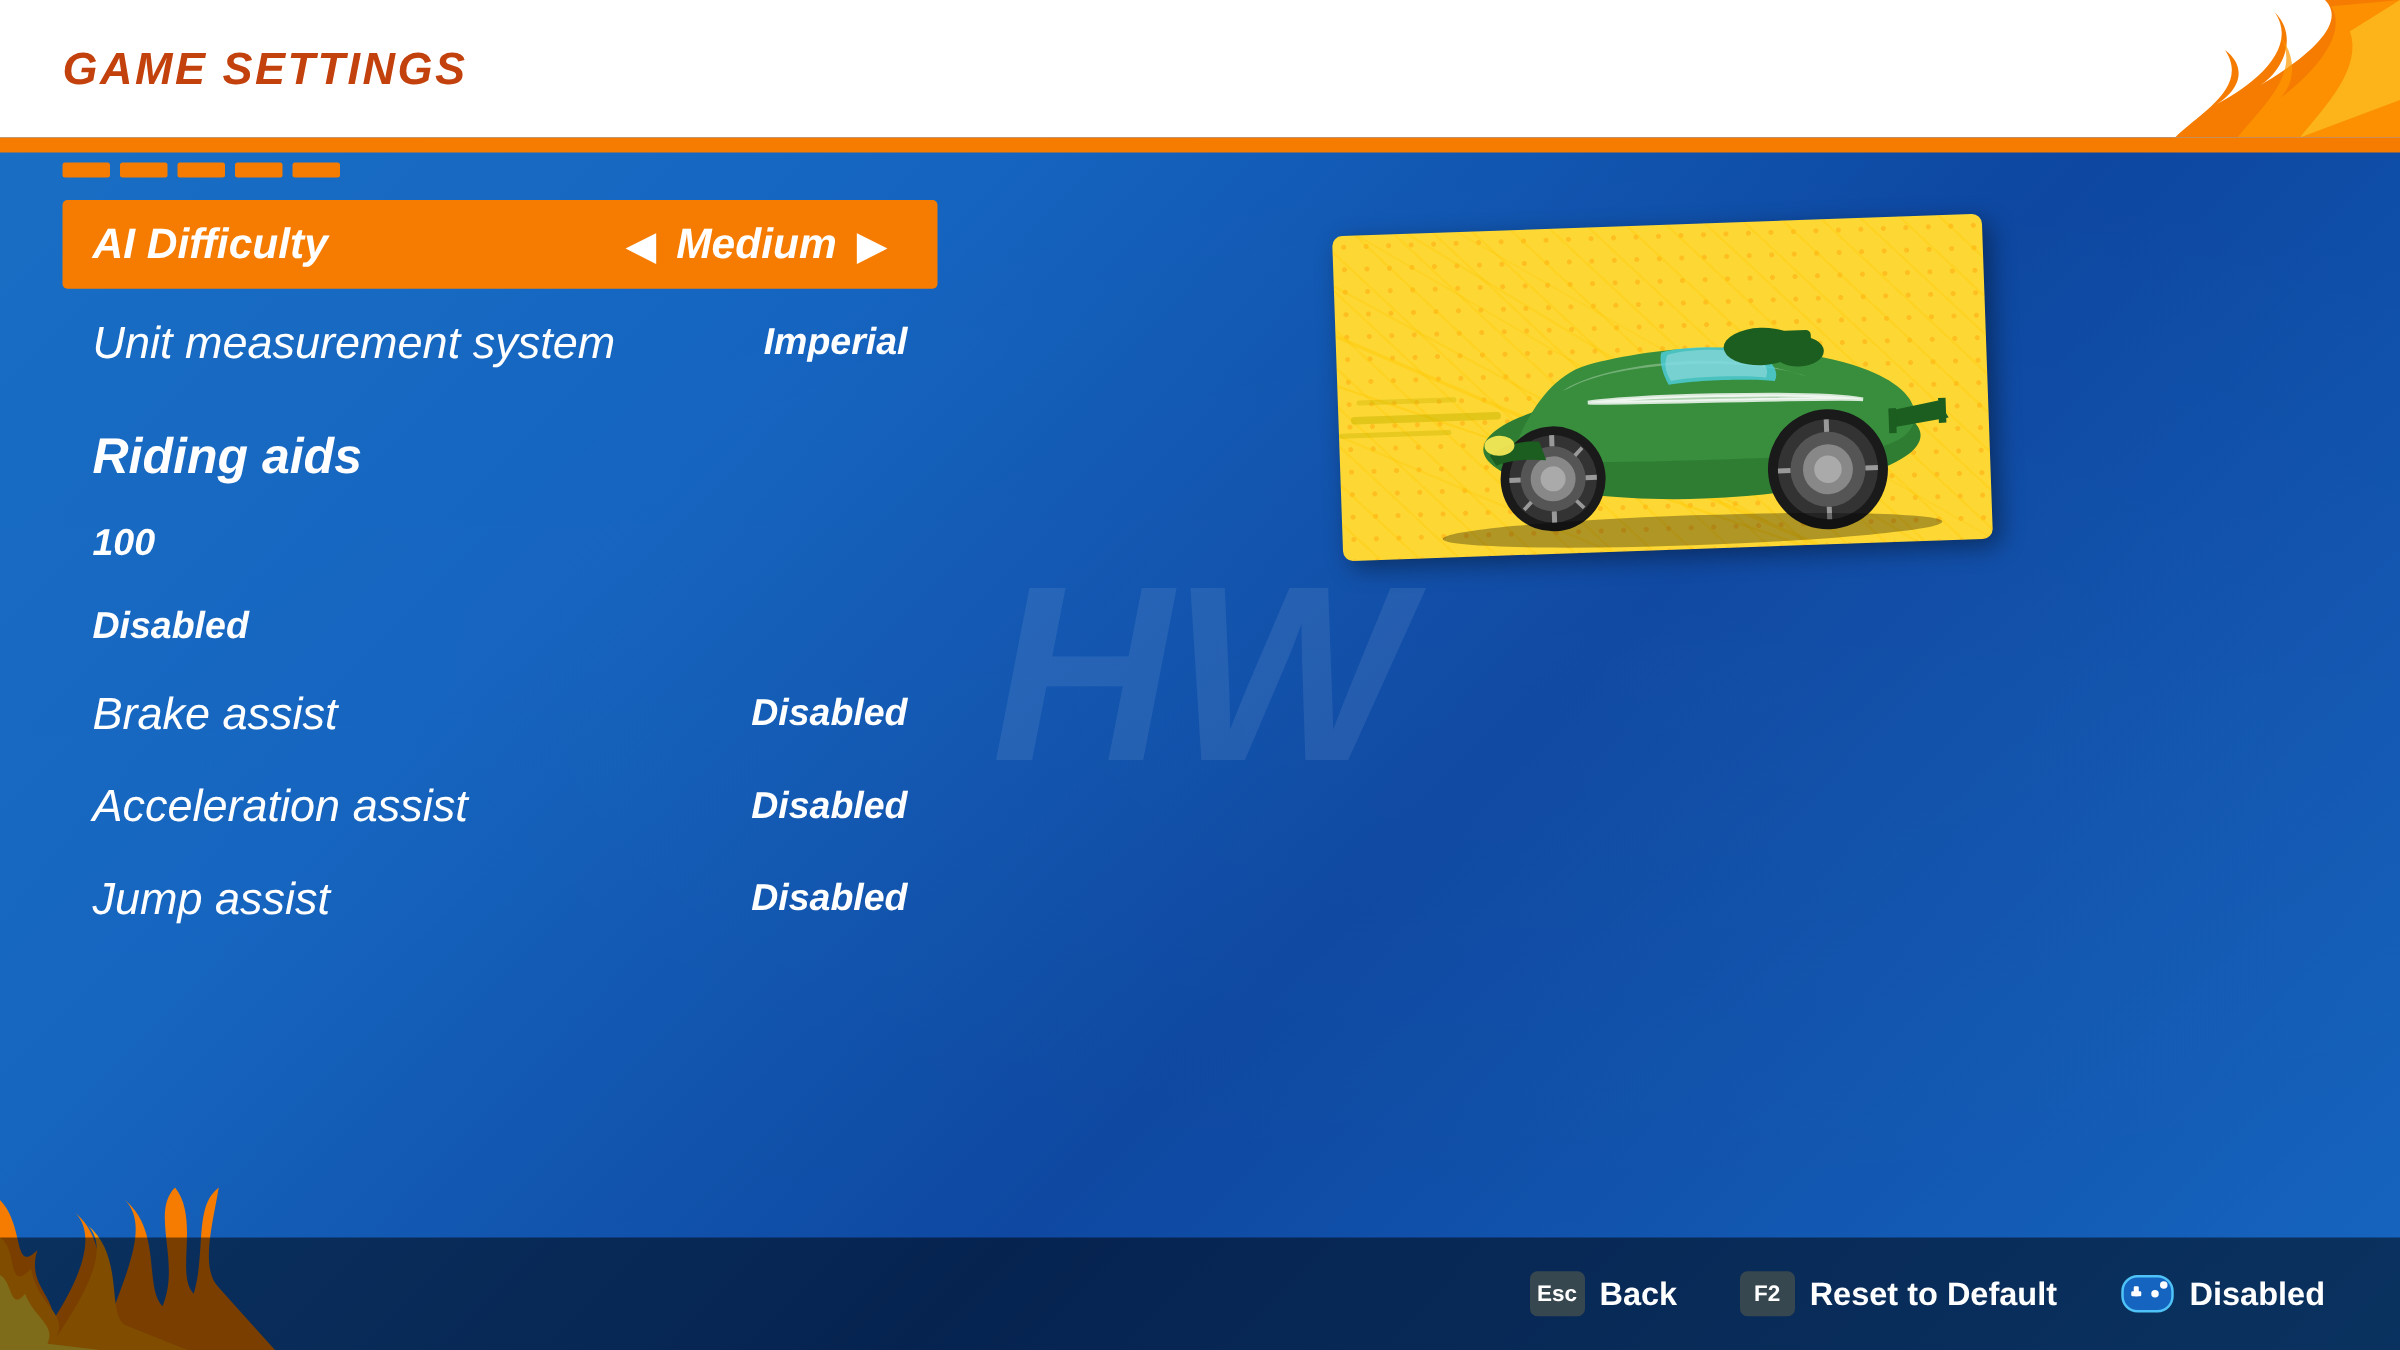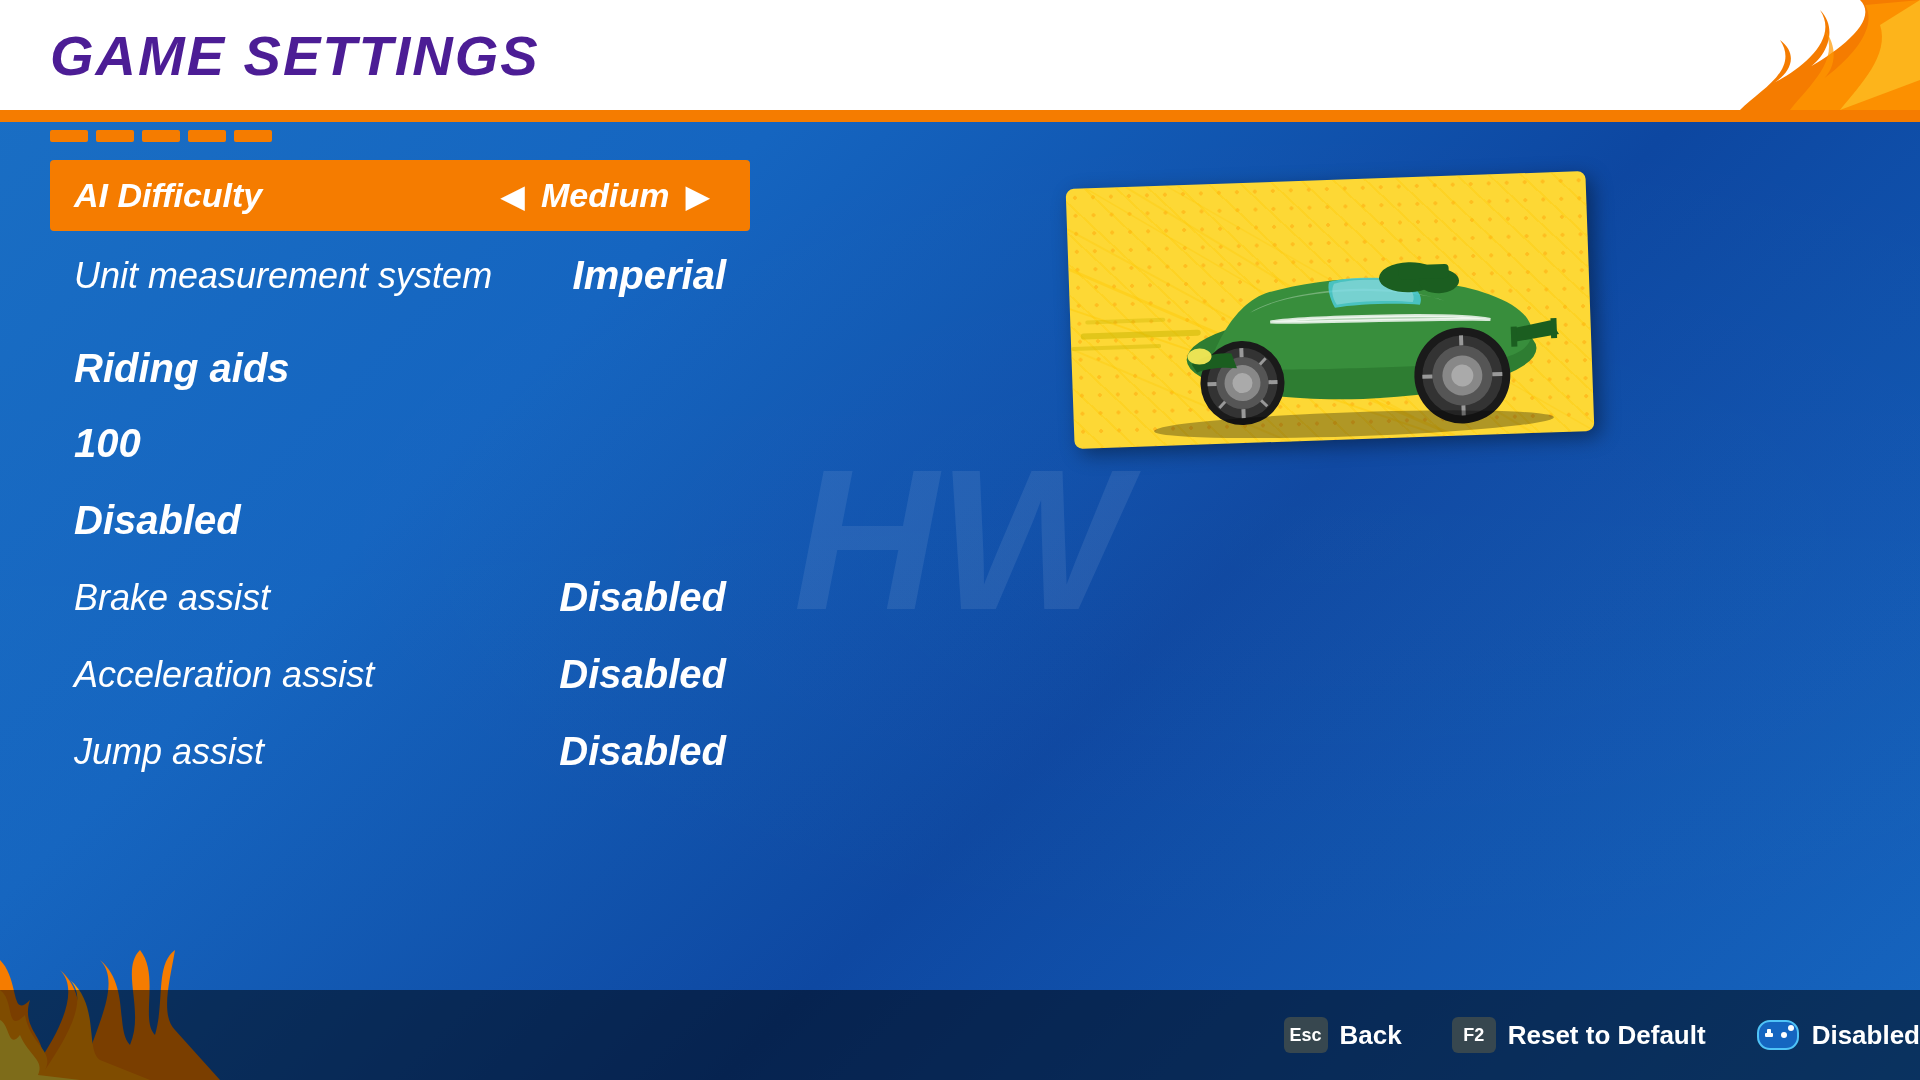--- a/index.html
+++ b/index.html
@@ -39,24 +39,24 @@
       right: 0;
       height: 110px;
       background: white;
       z-index: 10;
       display: flex;
       align-items: center;
       padding-left: 50px;
     }
 
     .page-title {
-      font-size: 56px;
+      font-size: 36px;
       font-weight: 900;
       font-style: italic;
-      color: #4c1d95;
+      color: #c2410c;
       letter-spacing: 2px;
       text-transform: uppercase;
     }
 
     
     .flame-top-right {
       position: absolute;
       top: 0;
       right: 0;
       width: 280px;
@@ -98,20 +98,21 @@
       position: absolute;
       bottom: 0;
       left: 0;
       right: 0;
       height: 90px;
       background: rgba(0,0,0,0.5);
       z-index: 10;
       display: flex;
       align-items: center;
       justify-content: flex-end;
+      padding-right: 60px;
       gap: 50px;
     }
 
     .bottom-btn {
       display: flex;
       align-items: center;
       gap: 12px;
       color: white;
       font-size: 26px;
       font-weight: 600;
@@ -197,21 +198,21 @@
 
     .setting-row .setting-label {
       color: white;
       font-size: 36px;
       font-style: italic;
       flex: 1;
     }
 
     .setting-row .setting-value {
       color: white;
-      font-size: 40px;
+      font-size: 30px;
       font-weight: 700;
       font-style: italic;
     }
 
     
     .section-header {
       color: white;
       font-size: 40px;
       font-weight: 900;
       font-style: italic;

